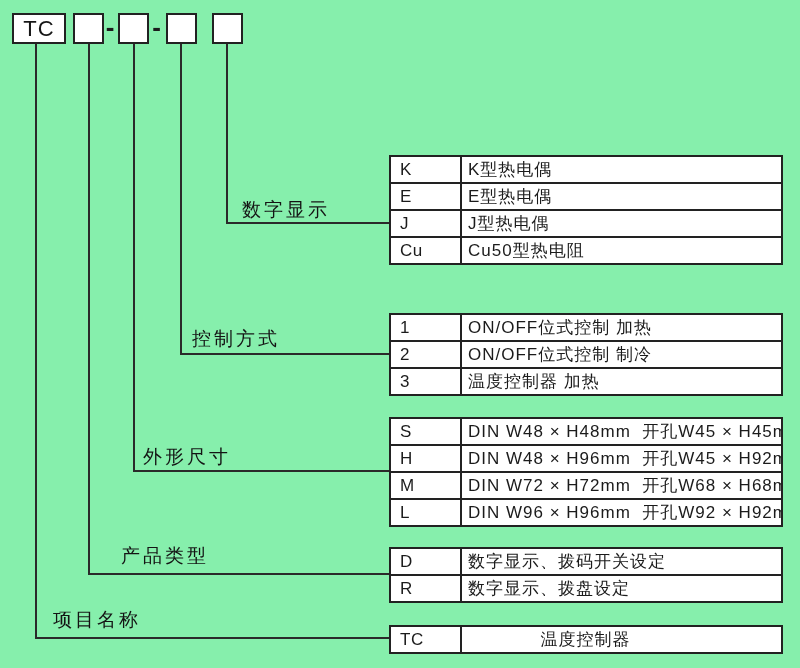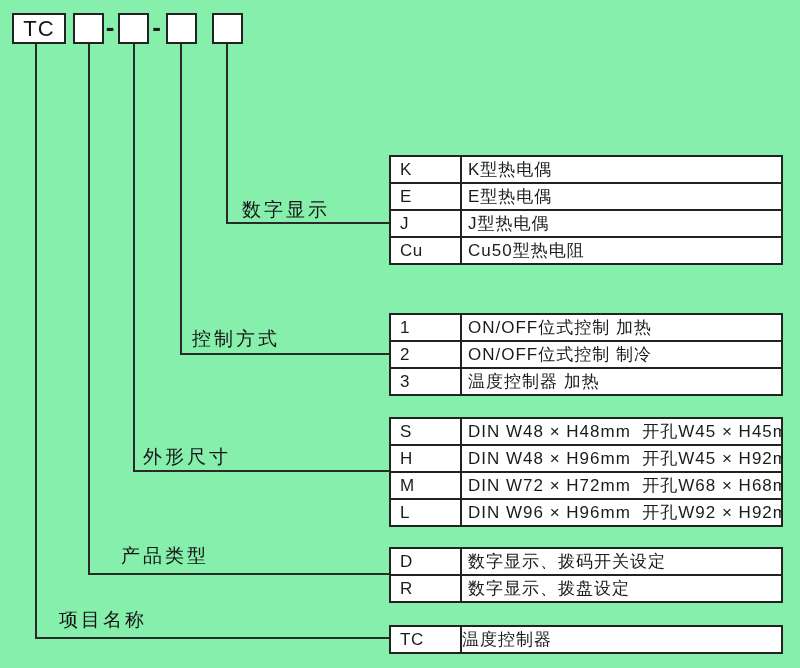--- a/index.html
+++ b/index.html
@@ -68,41 +68,41 @@
     font-size: 19px;
     letter-spacing: 3px;
     font-weight: 500;
     color: #141414;
     white-space: nowrap;
   }
   .lbl-input     { left: 242px; top: 197px; }
   .lbl-control   { left: 192px; top: 326px; }
   .lbl-dimension { left: 143px; top: 444px; }
   .lbl-product   { left: 97px;  top: 543px; margin-left: 24px; }
-  .lbl-project   { left: 53px;  top: 607px; margin-left: 6px; }
+  .lbl-project   { left: 53px;  top: 607px; }
 
   
   table.opt {
     position: absolute;
     left: 389px;
     width: 394px;
     border-collapse: collapse;
     table-layout: fixed;
     background: #fff;
   }
   table.opt td {
     border: 2px solid #222;
     height: 25px;
     font-size: 17px;
     padding: 0;
     overflow: hidden;
   }
   table.opt td.key  { width: 60px; padding-left: 9px; letter-spacing: 0.5px; }
   table.opt td.desc { padding-left: 6px; letter-spacing: 1px; white-space: pre; }
-  table.opt td.desc.centered { padding-left: 0; padding-right: 72px; }
+  table.opt td.desc.centered { text-align: center; padding-left: 0; padding-right: 72px; }
 
   .t-input     { top: 155px; }
   .t-control   { top: 313px; }
   .t-dimension { top: 417px; }
   .t-product   { top: 547px; }
   .t-project   { top: 625px; }
 </style>
 </head>
 <body>
 

